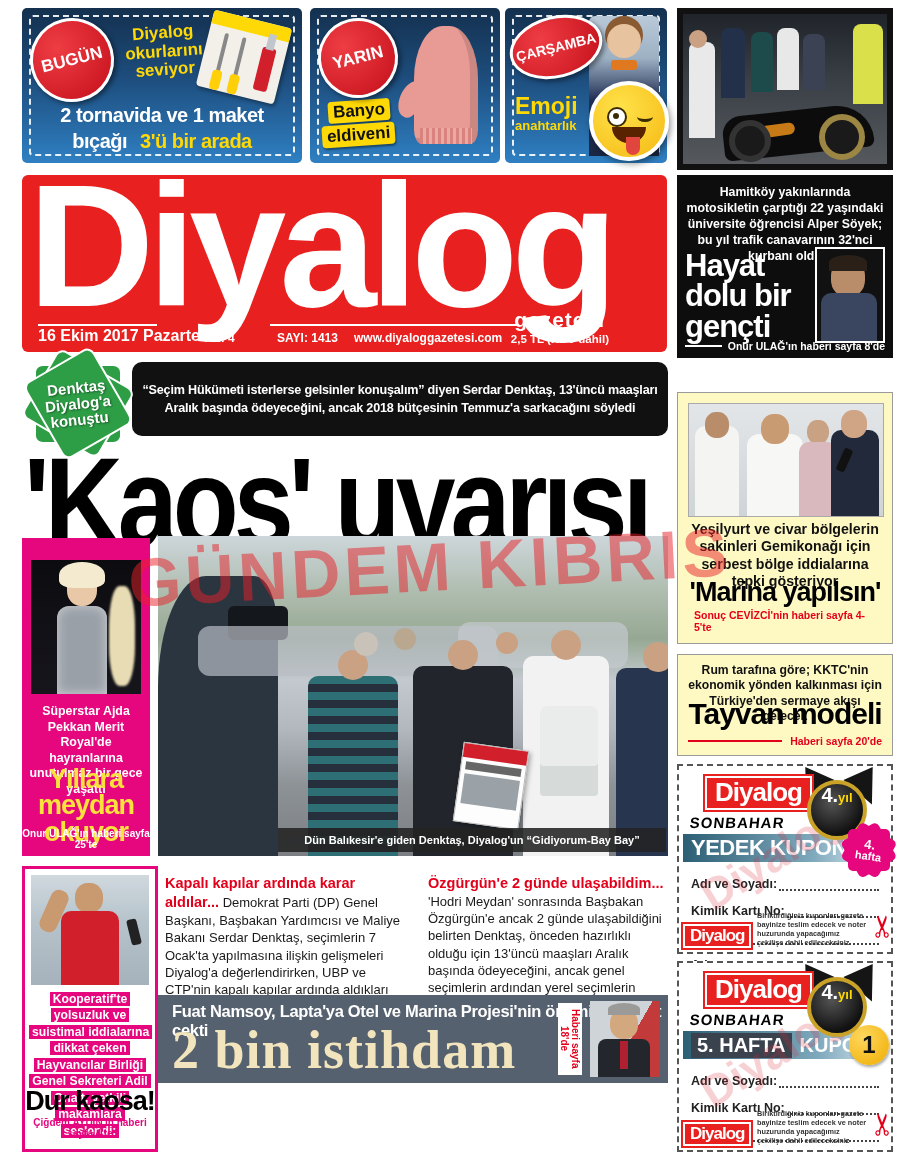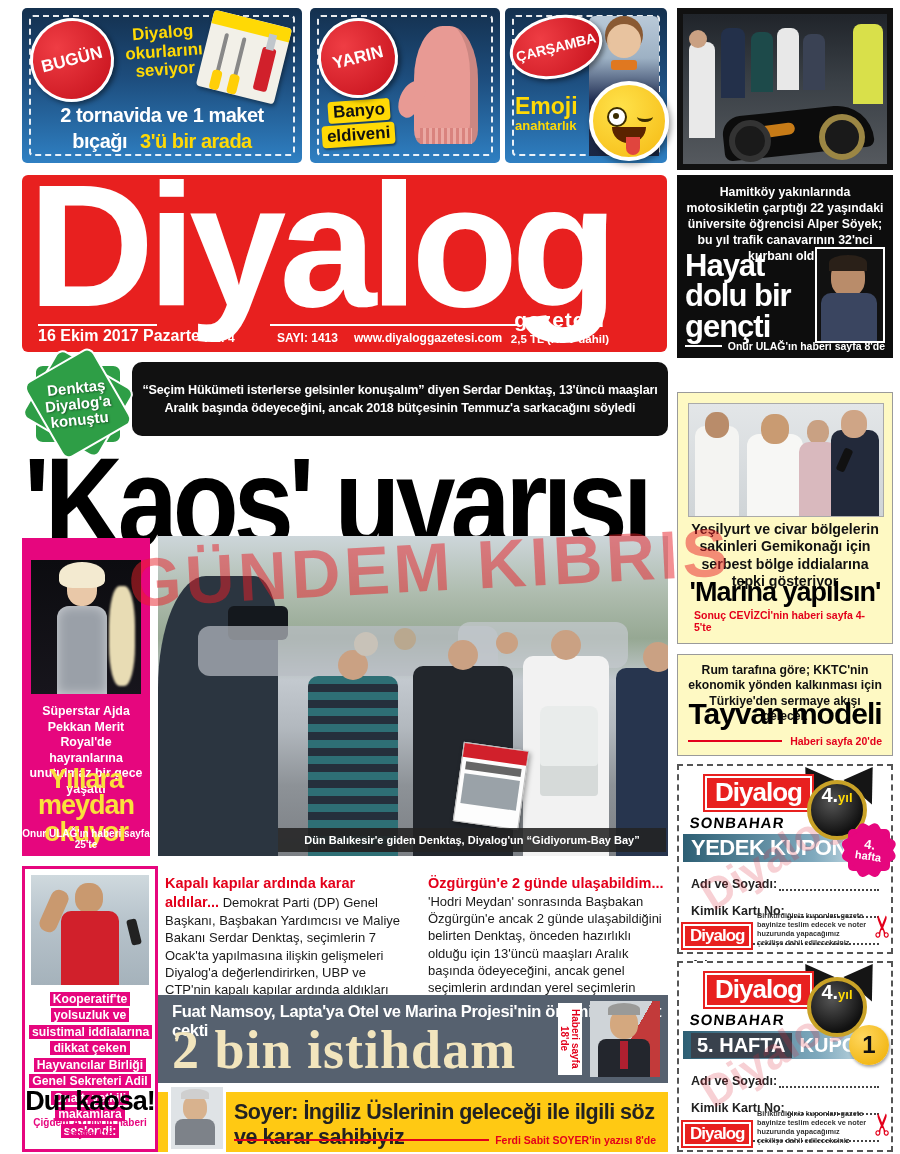--- a/index.html
+++ b/index.html
@@ -407,26 +407,14 @@
     <div class="abs cream serif" style="left:14px;top:24px;font-weight:bold;font-size:54px;letter-spacing:1px">2 bin istihdam</div>
     <div class="abs vtext" style="right:86px;top:8px;height:66px">Haberi sayfa 18'de</div>
     <div class="abs photo-frame" style="right:8px;top:6px;width:70px;height:76px;background:linear-gradient(120deg,#cfd4d8 55%,#c23a3a 55%)">
       <div class="abs" style="left:20px;top:8px;width:28px;height:30px;background:#d4a87f;border-radius:45%"></div>
       <div class="abs" style="left:18px;top:2px;width:32px;height:12px;background:#9a9a98;border-radius:50% 50% 0 0"></div>
       <div class="abs" style="left:8px;top:38px;width:52px;height:38px;background:#23262d;border-radius:8px 8px 0 0"></div>
       <div class="abs" style="left:30px;top:40px;width:8px;height:28px;background:#b02030"></div>
     </div>
   </div>
 
-  <div class="abs ybar" style="left:158px;top:1092px;width:510px;height:60px">
-    <div class="abs photo-frame" style="left:10px;top:-8px;width:52px;height:62px;border:3px solid #fff;background:#dfe3e6">
-      <div class="abs" style="left:12px;top:8px;width:24px;height:26px;background:#d8b28e;border-radius:45%"></div>
-      <div class="abs" style="left:10px;top:2px;width:28px;height:10px;background:#cfcfcf;border-radius:50% 50% 0 0"></div>
-      <div class="abs" style="left:4px;top:32px;width:40px;height:26px;background:#7d8289;border-radius:8px 8px 0 0"></div>
-    </div>
-    <div class="abs" style="left:76px;right:12px;top:8px;font-weight:bold;font-size:21.5px;letter-spacing:-.5px;color:#222">Soyer: İngiliz Üslerinin geleceği ile ilgili söz ve karar sahibiyiz</div>
-    <div class="abs" style="left:76px;right:12px;bottom:6px;display:flex;align-items:center;gap:6px">
-      <div class="rule"></div>
-      <span class="byline-red">Ferdi Sabit SOYER'in yazısı 8'de</span>
-    </div>
-  </div>
 
 </div>
 
 </body></html>

